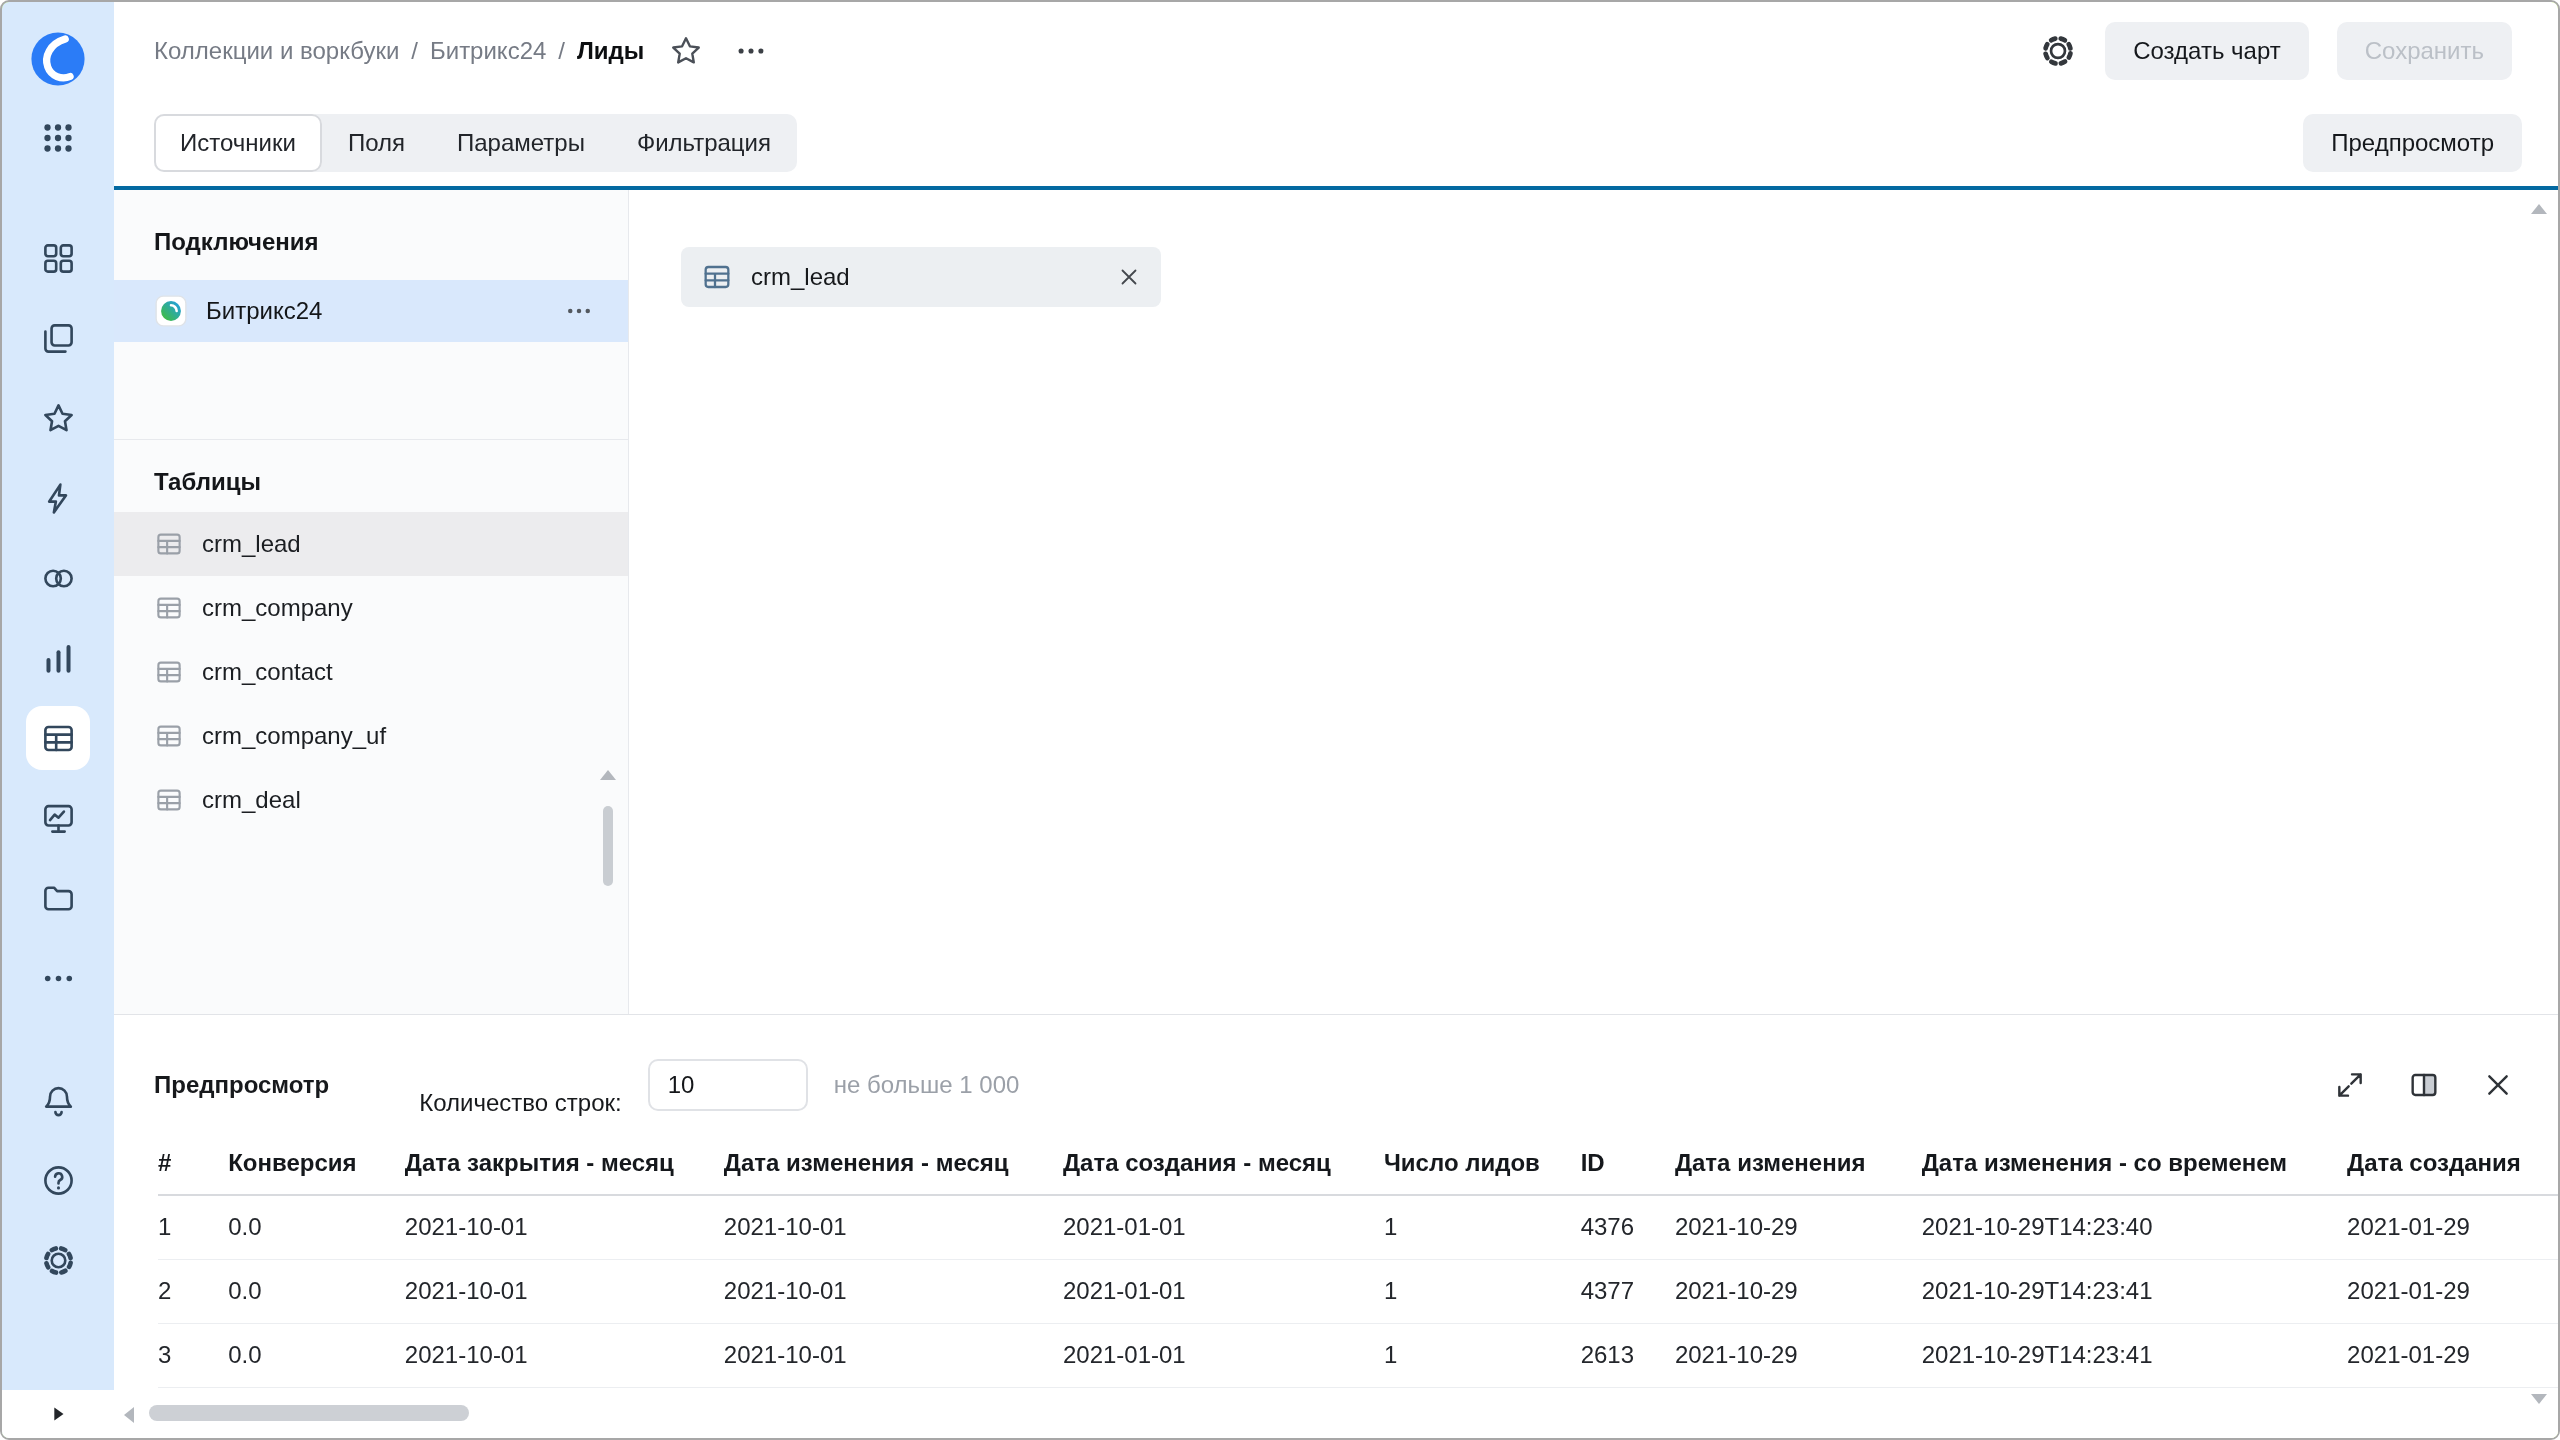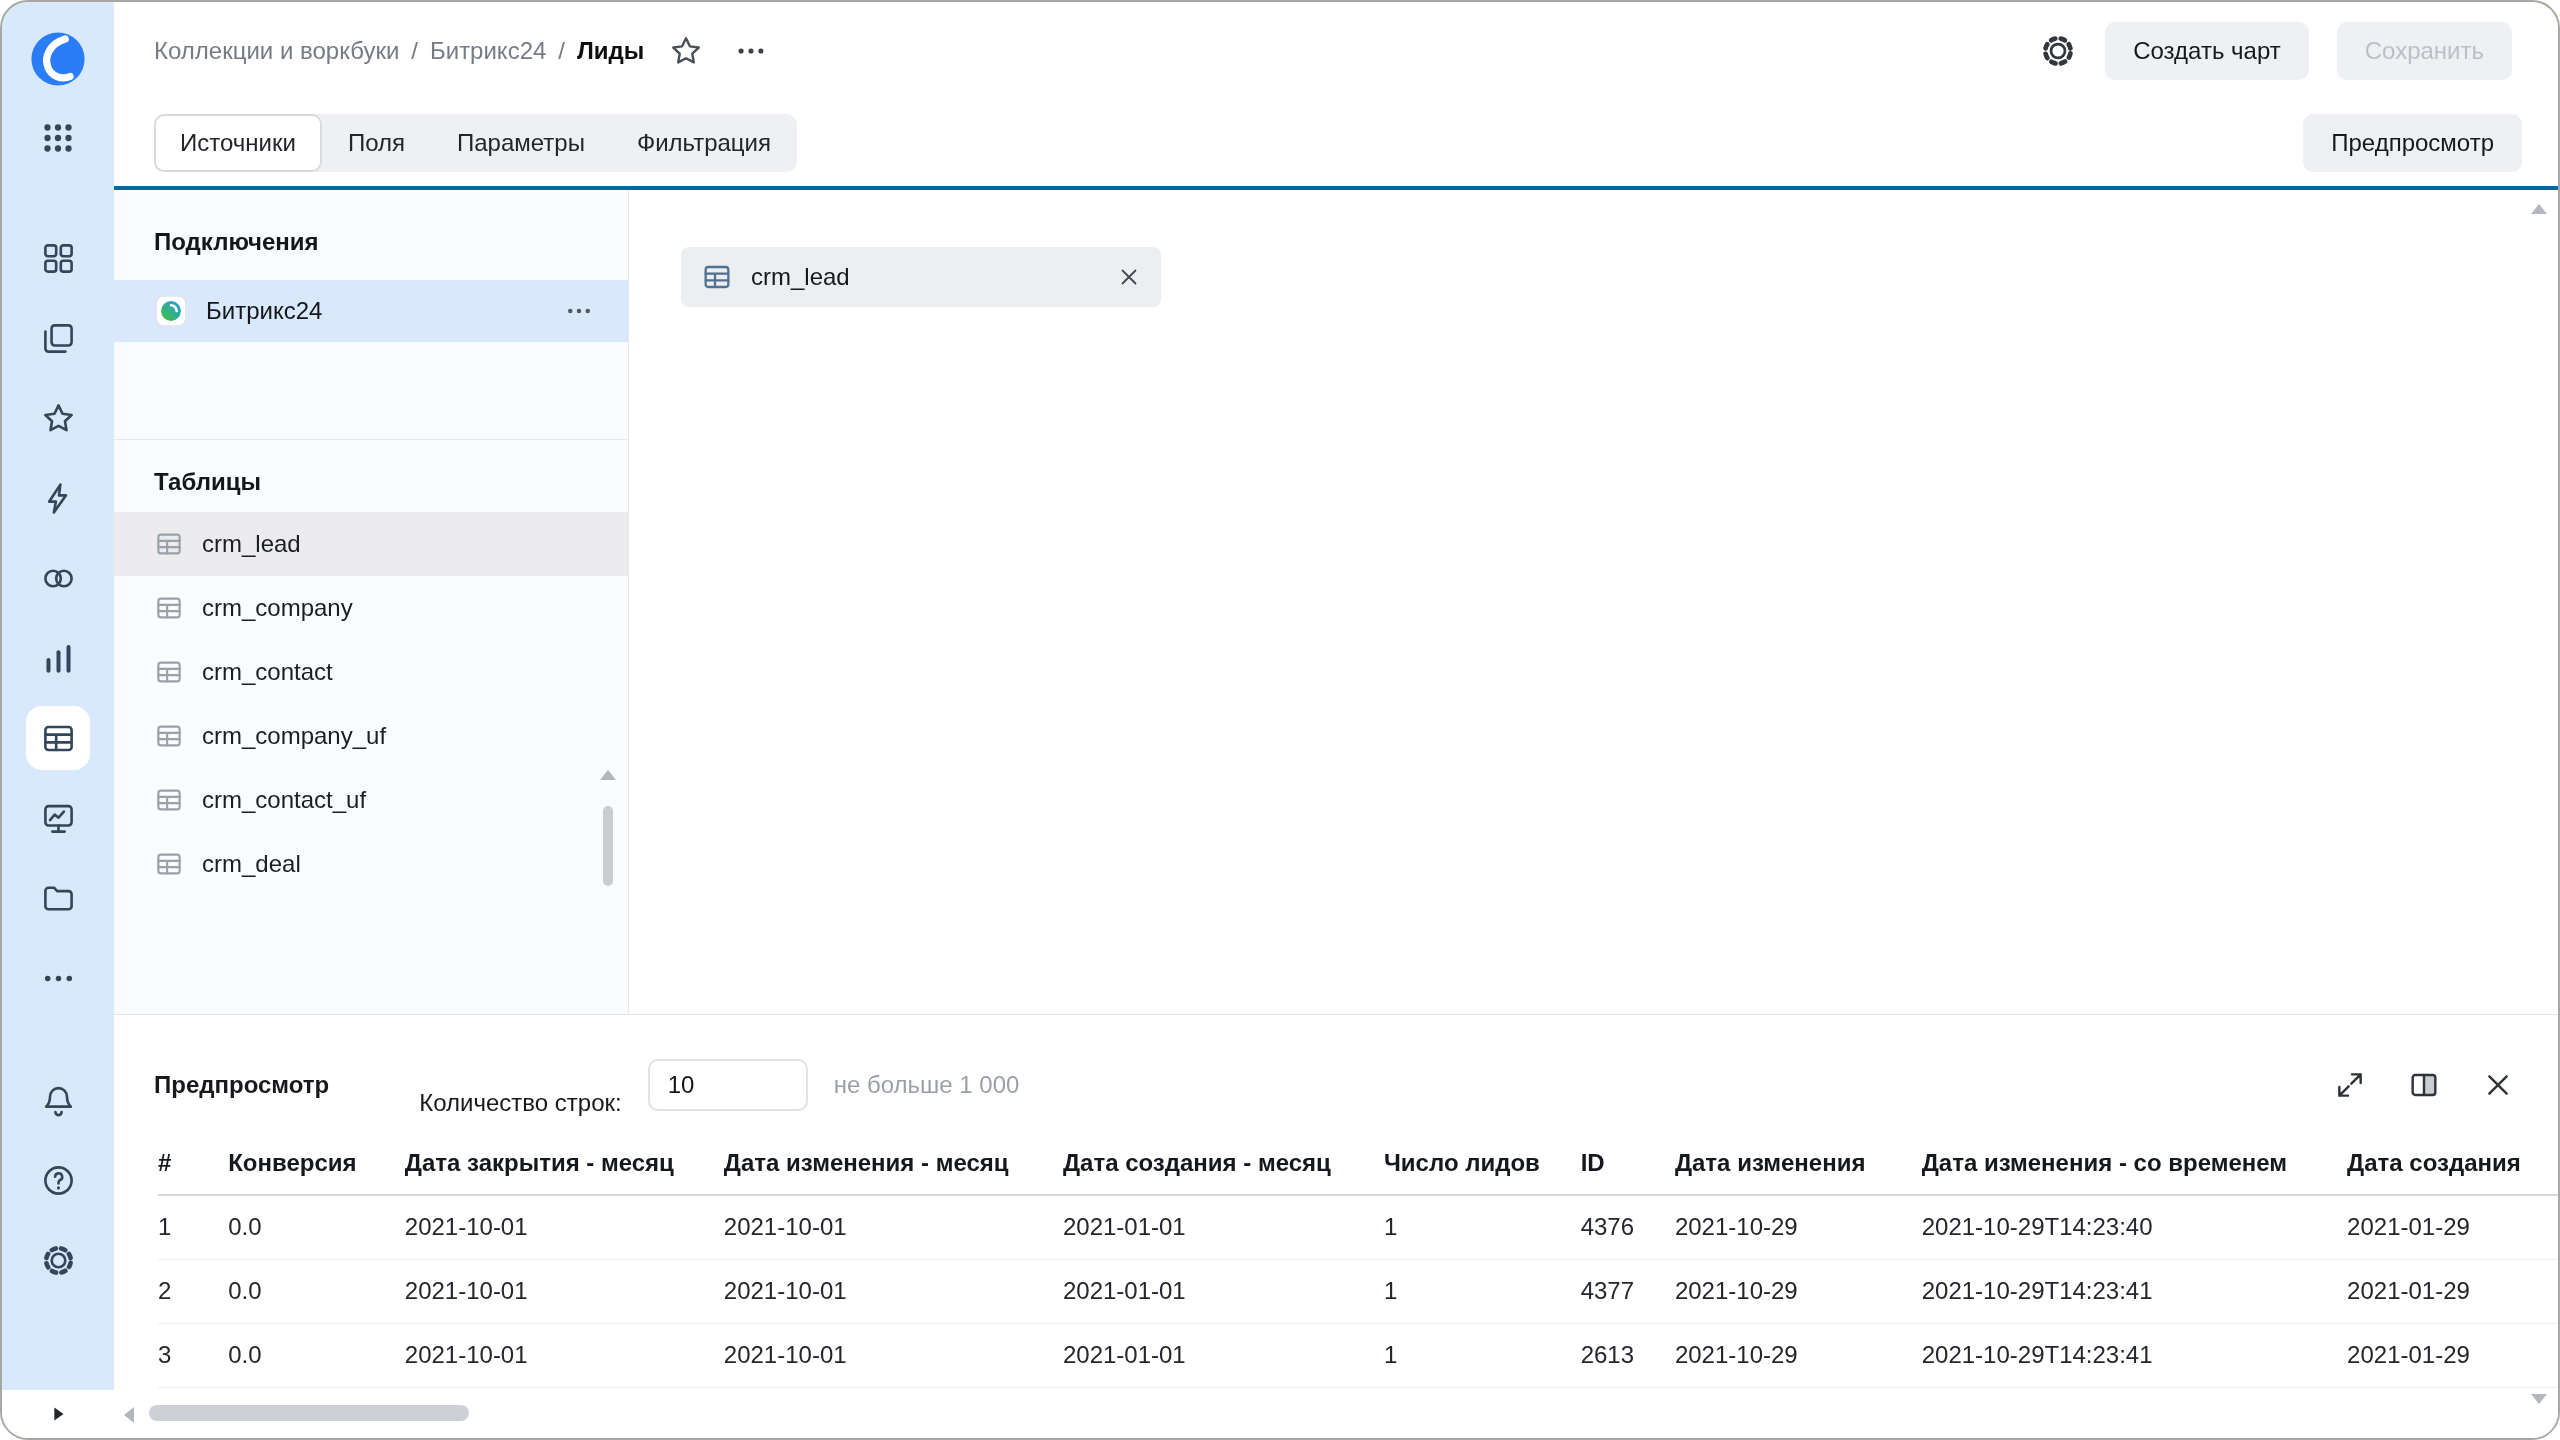--- a/index.html
+++ b/index.html
@@ -1,19 +1,19 @@
 <!DOCTYPE html>
 <html><head>
 <meta charset="utf-8">
 <style>
   * { box-sizing: border-box; margin: 0; padding: 0; }
   html,body { width:2560px; height:1440px; background:#fff; }
   body { font-family:"Liberation Sans","DejaVu Sans",sans-serif; color:#17191c; }
 
-  .app { width:2560px; height:1440px; border:2px solid #a7a7a7; border-radius:28px;
+  .app { width:2560px; height:1440px; border:2px solid #a7a7a7; border-radius:9px;
          overflow:hidden; display:flex; background:#bef264; }
 
   
   .sidebar { width:112px; flex-shrink:0; background:#d8e9fc; display:flex; flex-direction:column; align-items:center; }
   .logo-btn { margin-top:28px; width:58px; height:58px; cursor:pointer; }
   .logo-btn svg { width:58px; height:58px; display:block; }
   .apps-btn { margin-top:30px; width:40px; height:40px; color:#32475c; cursor:pointer; display:flex; align-items:center; justify-content:center; }
   .side-nav { margin-top:60px; display:flex; flex-direction:column; align-items:center; }
   .side-item { width:80px; height:80px; display:flex; align-items:center; justify-content:center; color:#32475c; cursor:pointer; border-radius:16px; }
   .side-item svg { width:37px; height:37px; display:block; }
@@ -355,29 +355,20 @@
                 <span class="tbl-name">crm_contact</span>
               </div>
                 <div class="tbl-row c3">
                 <span class="tbl-ic">
                   <svg viewBox="0 0 24 24" fill="none" stroke="currentColor" stroke-width="1.7">
                     <rect x="3.5" y="4.5" width="17" height="15" rx="2"></rect>
                     <path d="M3.5 9.5h17M3.5 14.5h17M10.5 9.5v10"></path>
                   </svg>
                 </span>
                 <span class="tbl-name">crm_company_uf</span>
-              </div>
-                <div class="tbl-row c5">
-                <span class="tbl-ic">
-                  <svg viewBox="0 0 24 24" fill="none" stroke="currentColor" stroke-width="1.7">
-                    <rect x="3.5" y="4.5" width="17" height="15" rx="2"></rect>
-                    <path d="M3.5 9.5h17M3.5 14.5h17M10.5 9.5v10"></path>
-                  </svg>
-                </span>
-                <span class="tbl-name">crm_contact_uf</span>
               </div>
                 <div class="tbl-row c6">
                 <span class="tbl-ic">
                   <svg viewBox="0 0 24 24" fill="none" stroke="currentColor" stroke-width="1.7">
                     <rect x="3.5" y="4.5" width="17" height="15" rx="2"></rect>
                     <path d="M3.5 9.5h17M3.5 14.5h17M10.5 9.5v10"></path>
                   </svg>
                 </span>
                 <span class="tbl-name">crm_deal</span>
               </div>

